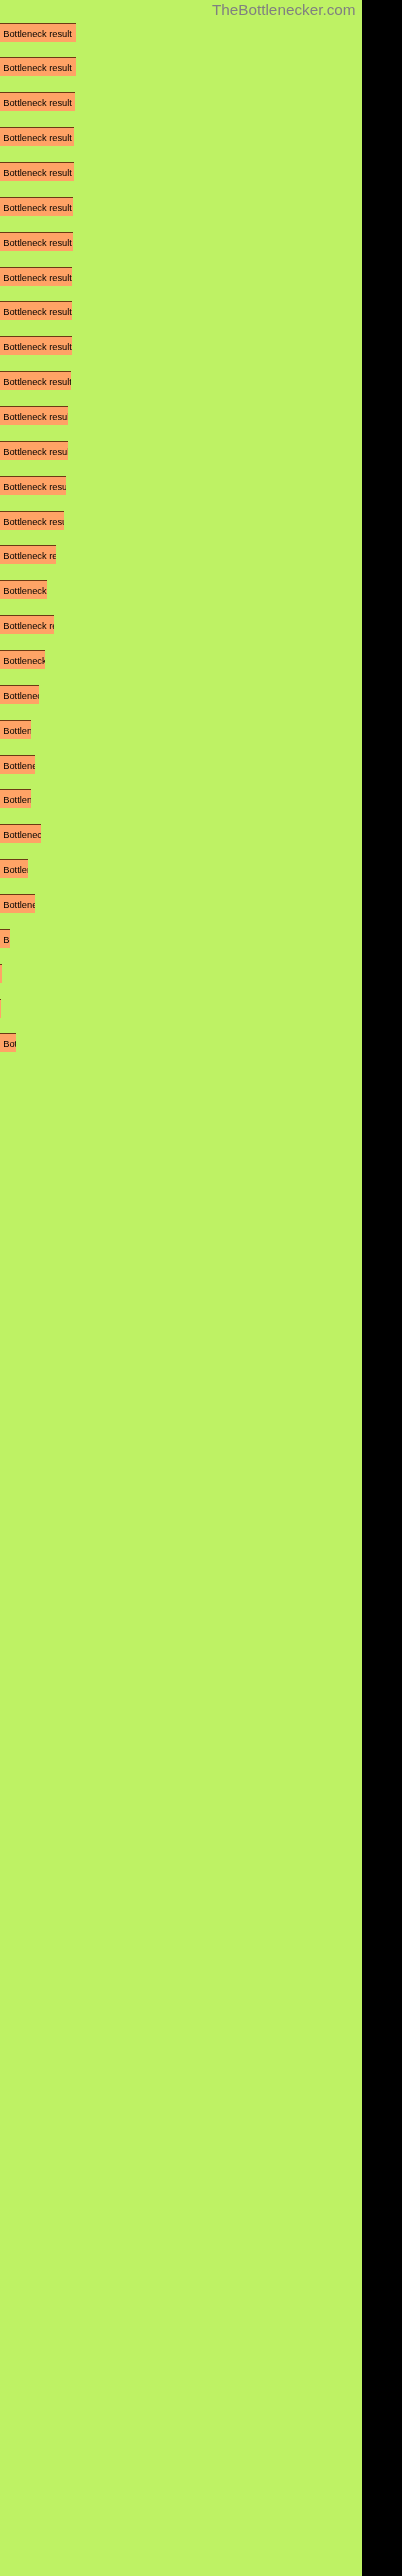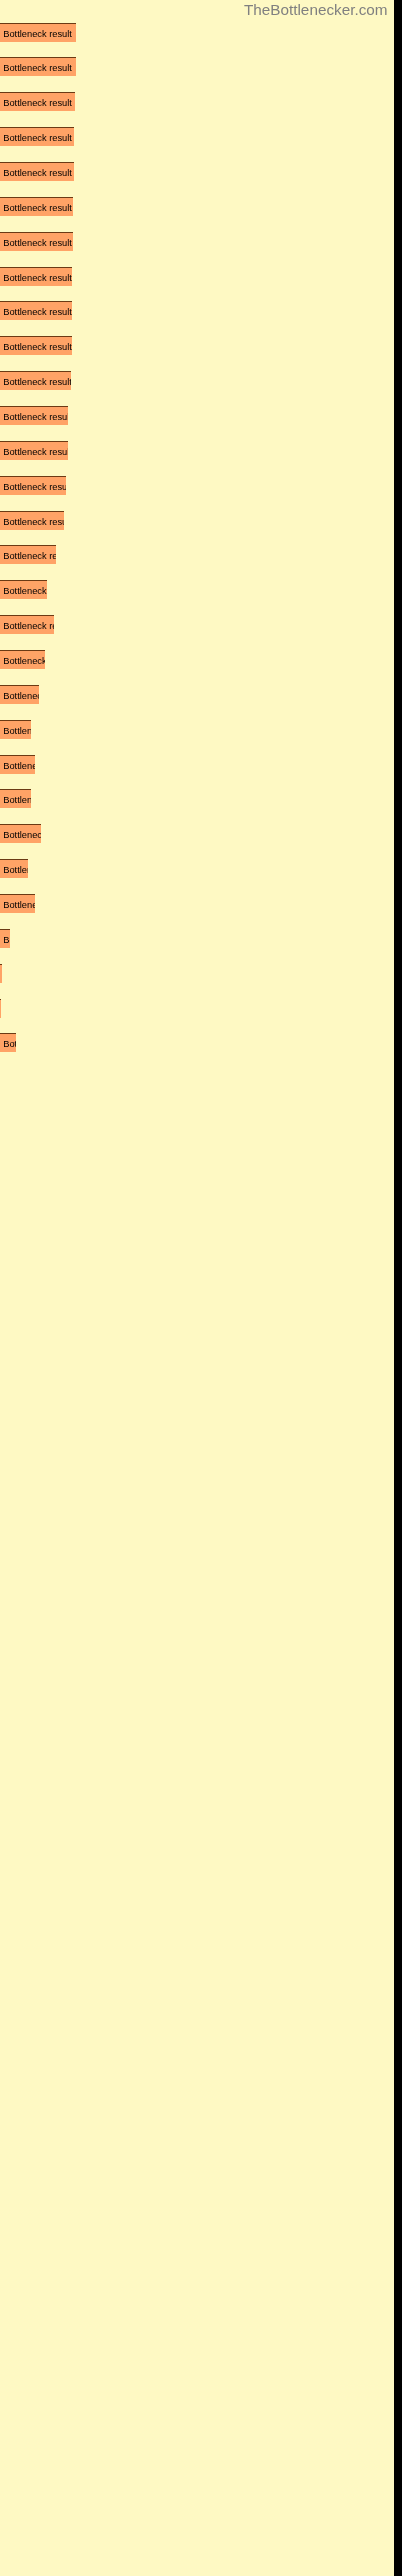--- a/index.html
+++ b/index.html
@@ -7,23 +7,23 @@
   body{
     width:403px;
     height:2576px;
     background:#000000;
     font-family:"Liberation Sans", sans-serif;
     overflow:hidden;
     position:relative;
   }
   #page-root{
     position:relative;
-    width:394px;
+    width:362px;
     height:2576px;
-    background:#fef9c3;
+    background:#bef264;
   }
   .watermark{
     position:absolute;
     top:0.8px;
     right:6.4px;
     color:#808080;
     font-size:15.3px;
     font-family:"Liberation Sans", sans-serif;
     letter-spacing:0px;
     white-space:nowrap;

